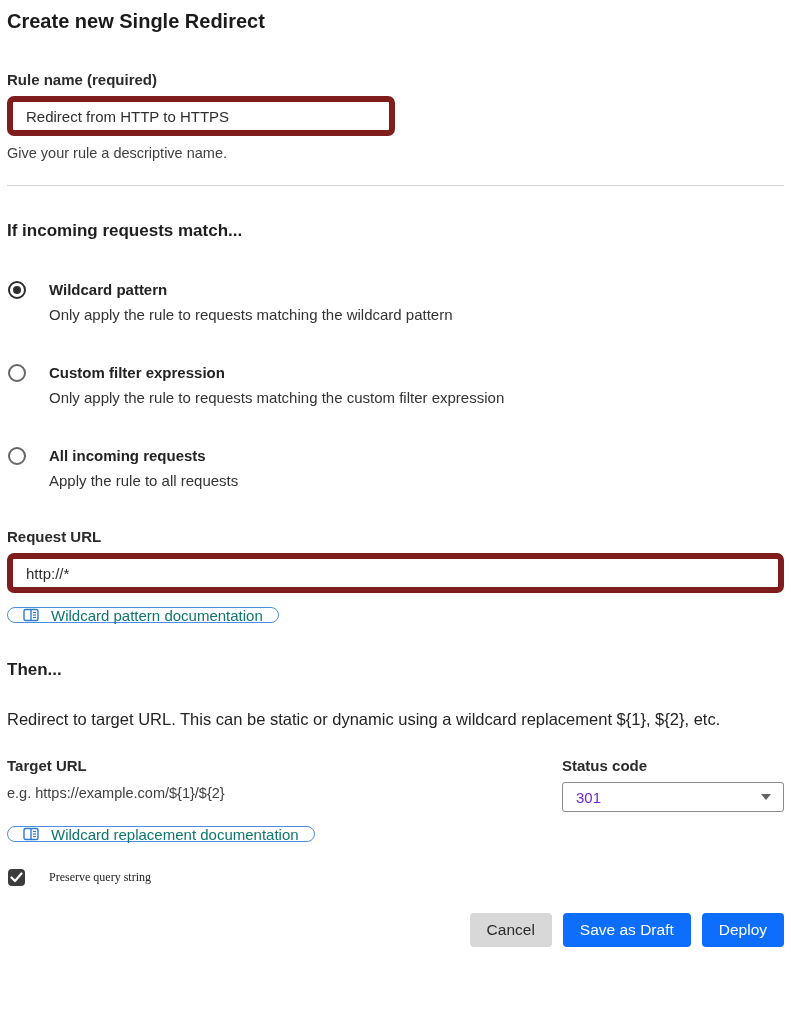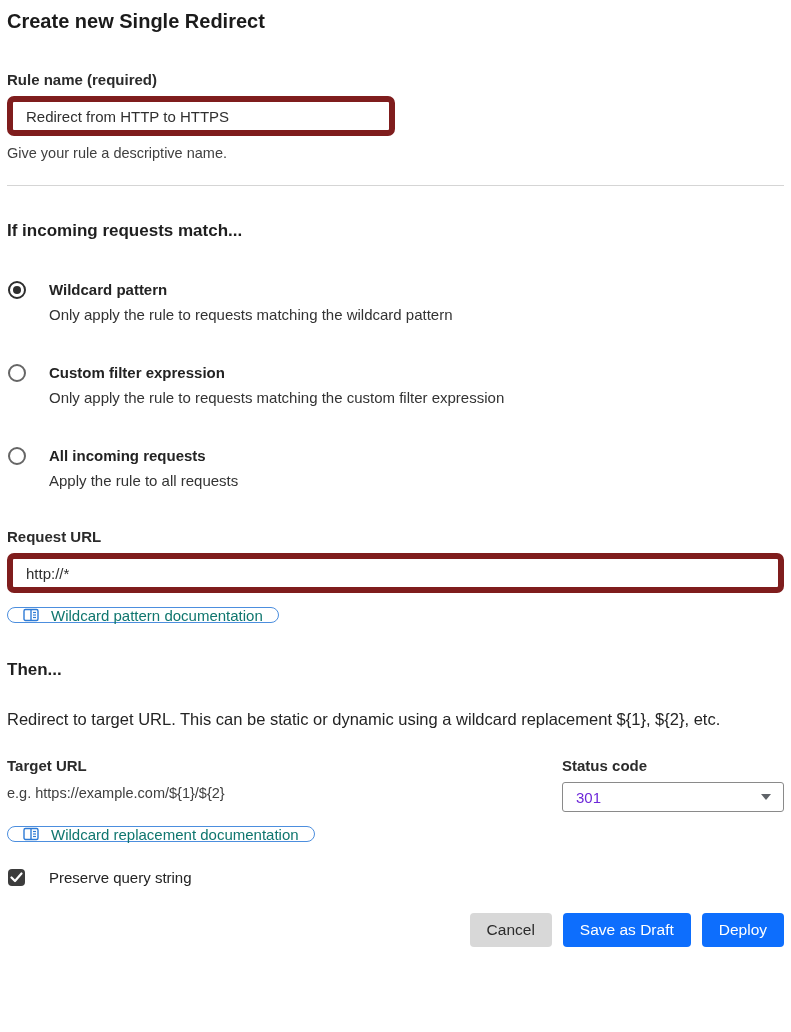--- a/index.html
+++ b/index.html
@@ -166,23 +166,24 @@
     background: #3c3c3c;
     border-radius: 4px;
     margin-left: 1px;
     position: relative;
     cursor: pointer;
     flex: 0 0 auto;
   }
   .checkbox svg { position: absolute; left: 2px; top: 3px; }
   .checkbox-label {
     margin-left: 24px;
-    font-size: 15px;
+    font-size: 12px;
     color: #232323;
     cursor: pointer;
+    font-family: Liberation Serif, serif;
   }
 
   .footer {
     margin-top: 27px;
     display: flex;
     justify-content: flex-end;
     align-items: center;
     gap: 11px;
   }
   .btn {

